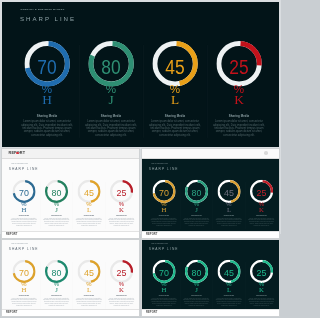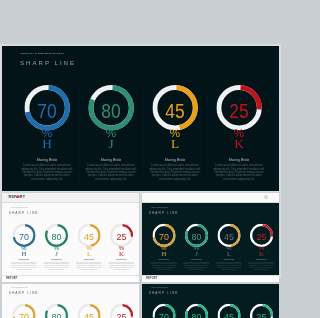--- a/index.html
+++ b/index.html
@@ -1,18 +1,18 @@
 <!DOCTYPE html>
 <html><head>
 <meta charset="utf-8">
 <style>
   html,body{margin:0;padding:0;}
   body{width:281px;height:318px;overflow:hidden;background:#c9ced2;
        font-family:"Liberation Sans",sans-serif;}
-  .page{position:relative;width:281px;height:234px;background:#d9dde0;margin-top:44px;}
+  .page{position:relative;width:281px;height:234px;background:#d9dde0;}
   .slide{position:absolute;overflow:hidden;box-sizing:border-box;}
   #hero{left:2px;top:2px;width:277px;height:145px;background:#021418;}
 
   
   .board{position:absolute;left:0;top:0;width:1000px;height:520px;transform-origin:0 0;}
   .eyebrow{position:absolute;font-weight:700;white-space:nowrap;}
   .stitle{position:absolute;font-weight:300;white-space:nowrap;}
   .col{position:absolute;top:0;}
   .vdiv{position:absolute;}
   .gauge{position:absolute;}

